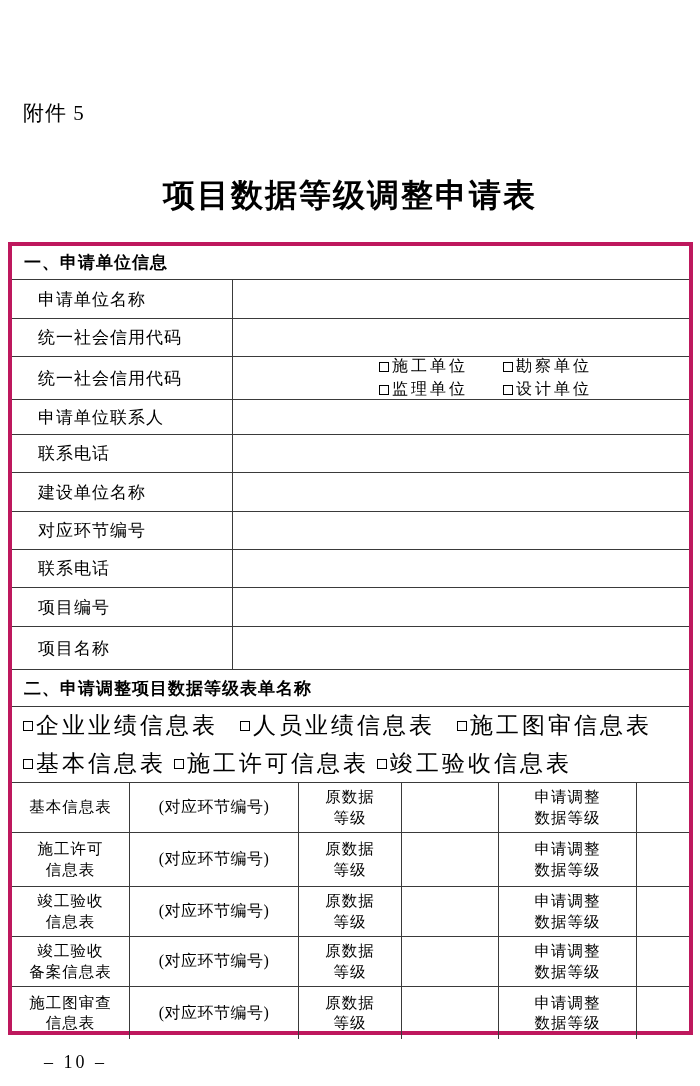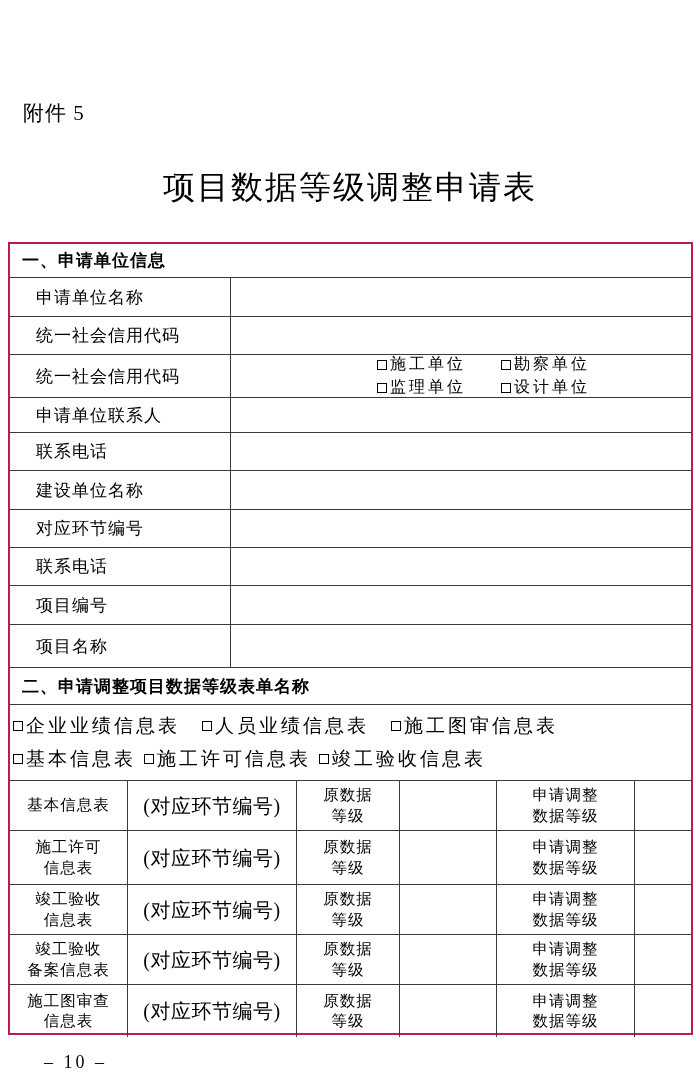--- a/index.html
+++ b/index.html
@@ -4,26 +4,26 @@
 <style>
   html,body { margin:0; padding:0; }
   body {
     width:700px; height:1086px; background:#ffffff; color:#000;
     font-family:"Liberation Serif", serif; position:relative; overflow:hidden;
   }
   .attachment {
     position:absolute; left:23px; top:99px; font-size:21px; letter-spacing:1px;
   }
   .title {
-    position:absolute; left:0; top:166px; width:100%; text-align:center;
-    font-size:32px; font-weight:normal; letter-spacing:2px;
+    position:absolute; left:0; top:174px; width:100%; text-align:center;
+    font-size:32px; font-weight:bold; letter-spacing:2px;
   }
   .form-table {
     position:absolute; left:8px; top:242px; width:685px; height:793px;
-    box-sizing:border-box; border:2px solid #be185d;
+    box-sizing:border-box; border:4px solid #be185d;
     display:flex; flex-direction:column;
   }
   .trow {
     display:flex; box-sizing:border-box; flex:0 0 auto;
     border-top:1px solid #3a3a3a; overflow:hidden;
   }
   .trow.first { border-top:none; }
   .sec-header {
     align-items:center; padding-left:12px;
     font-family:"Liberation Sans", sans-serif; font-weight:bold;
@@ -39,35 +39,35 @@
     display:flex; flex-direction:column; justify-content:center;
     padding-left:146px; row-gap:2px; font-size:16px;
   }
   .role-line { display:flex; }
   .role-opt { width:124px; display:flex; align-items:center; letter-spacing:3px;text-align:right; }
   .cb {
     width:10px; height:10px; box-sizing:border-box; border:1px solid #000;
     display:inline-block; margin-right:3px; flex:0 0 auto; background:#fff;
   }
   .cbx-block {
-    flex-direction:column; justify-content:center; padding-left:3px;
-    row-gap:7px; font-size:19px;
+    flex-direction:column; justify-content:center; padding-left:11px;
+    row-gap:7px; font-size:23px;
   }
   .cbx-line { display:flex; align-items:center; }
   .cbx-line1 { column-gap:22px; }
   .cbx-line2 { column-gap:8px; }
   .cbx-opt { display:flex; align-items:center; letter-spacing:3px; }
   .grid-cell {
     box-sizing:border-box; border-right:1px solid #3a3a3a;
     display:flex; align-items:center; justify-content:center;
     text-align:center; font-size:15.5px; letter-spacing:1px;
     white-space:pre-line; line-height:1.3; flex:0 0 auto;
   }
   .c1 { width:118px; }
-  .c2 { width:169px; font-size:20px; letter-spacing:0.5px;font-family:Liberation Serif, serif; }
+  .c2 { width:169px; font-size:16px; letter-spacing:0.5px;font-family:Liberation Serif, serif; }
   .c3 { width:103px; }
   .c4 { width:97px; }
   .c5 { width:138px; }
   .c6 { flex:1 1 auto; border-right:none; }
   .page-number {
     position:absolute; left:44px; top:1052px; font-size:18px; letter-spacing:3px;
   }
 </style>
 </head>
 <body>

